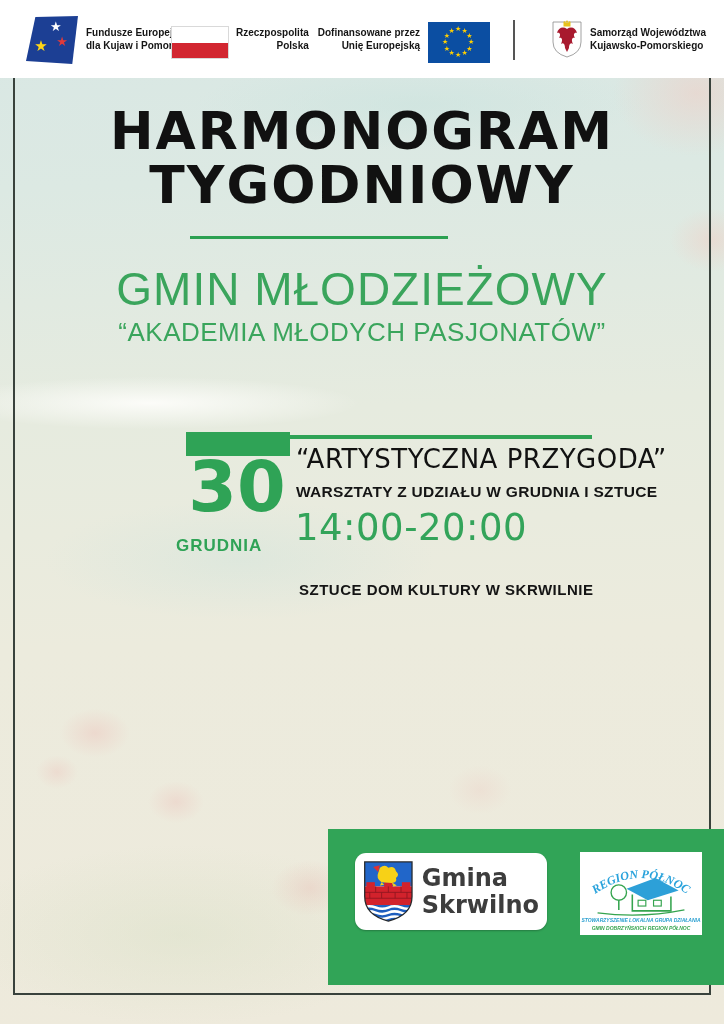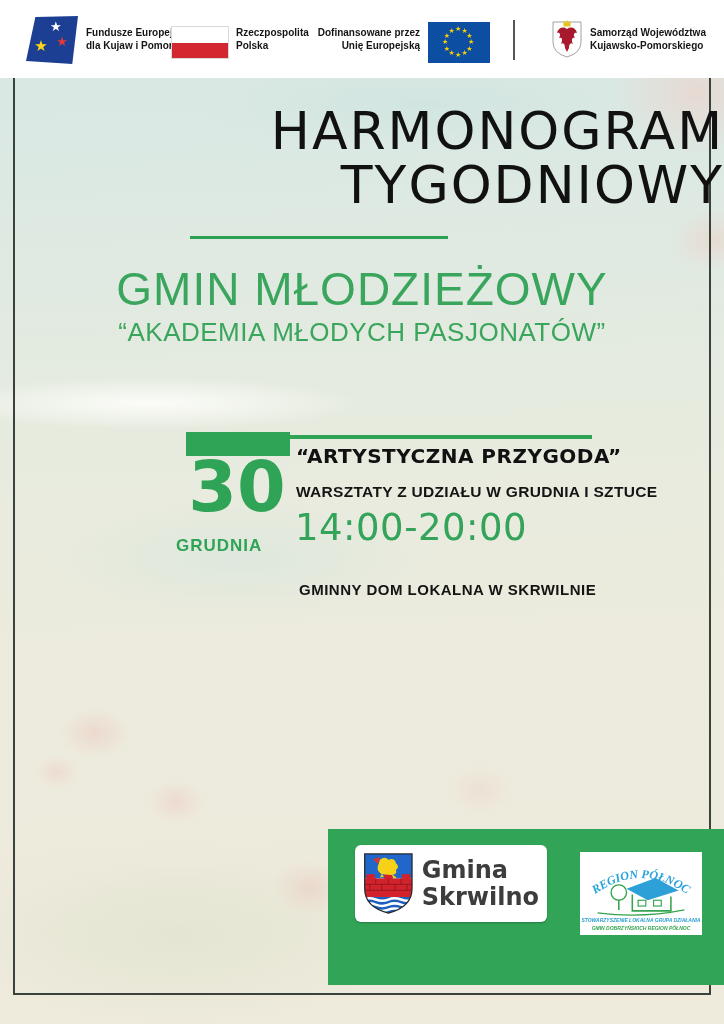--- a/index.html
+++ b/index.html
@@ -35,50 +35,50 @@
   .pl-flag .bot{height:50%;background:#d22630;}
   .eu-flag{position:absolute;left:428px;top:22px;width:62px;height:41px;background:#0b4ea2;}
   .eu-star{position:absolute;left:50%;top:50%;width:0;height:0;}
   .eu-star::before{content:"★";position:absolute;left:-4px;top:-5px;color:#ffcf00;font-size:7px;line-height:8px;
     transform:rotate(var(--a)) translateY(-13px) rotate(calc(-1 * var(--a)));display:block;}
   .euf-star::before{content:"★";}
   .hdr-divider{position:absolute;left:513px;top:20px;width:2px;height:40px;background:#555555;}
   .crest{position:absolute;left:552px;top:19px;}
 
   
-  .title{position:absolute;left:0;top:104px;width:724px;text-align:right;z-index:3;
-    font-family:"DejaVu Sans","Liberation Sans",sans-serif;font-weight:400;font-size:52px;
+  .title{position:absolute;left:0;top:104px;width:724px;text-align:center;z-index:3;
+    font-family:"DejaVu Sans","Liberation Sans",sans-serif;font-weight:700;font-size:52px;
     letter-spacing:2px;line-height:1.04;color:#111111;}
   .title-rule{position:absolute;left:190px;top:236px;width:258px;height:3px;background:#2ca152;z-index:3;}
   .club-name{position:absolute;left:0;top:262px;width:724px;text-align:center;z-index:3;
     font-size:46px;font-weight:400;letter-spacing:1px;color:#3aa55c;}
   .club-program{position:absolute;left:0;top:317px;width:724px;text-align:center;z-index:3;
     font-size:26px;font-weight:400;letter-spacing:.5px;color:#3aa55c;}
 
   
   .evt-rect{position:absolute;left:186px;top:432px;width:104px;height:24px;background:#2fa356;z-index:3;}
   .evt-line{position:absolute;left:288px;top:435px;width:304px;height:4px;background:#2fa356;z-index:3;}
   .evt-day{position:absolute;left:182px;top:452px;width:110px;text-align:center;z-index:3;
     font-family:"DejaVu Sans",sans-serif;font-weight:700;font-size:70px;line-height:1;color:#2fa356;}
   .evt-month{position:absolute;left:176px;top:536px;width:120px;z-index:3;
     font-weight:700;font-size:17px;letter-spacing:1px;color:#2fa356;}
   .evt-title{position:absolute;left:296px;top:444px;z-index:3;
-    font-family:"DejaVu Sans",sans-serif;font-weight:700;font-size:20px;letter-spacing:.5px;color:#111111;}
+    font-family:"DejaVu Sans",sans-serif;font-weight:400;font-size:26px;letter-spacing:.5px;color:#111111;}
   .evt-sub{position:absolute;left:296px;top:483px;z-index:3;
     font-weight:700;font-size:15.5px;letter-spacing:.3px;color:#141414;}
   .evt-detail{position:absolute;left:296px;top:502px;z-index:3;
     font-weight:700;font-size:13px;letter-spacing:.4px;color:#3aa85e;}
   .evt-time{position:absolute;left:295px;top:506px;z-index:3;
     font-family:"DejaVu Sans",sans-serif;font-weight:500;font-size:37px;letter-spacing:.5px;color:#33a45a;}
   .evt-loc{position:absolute;left:299px;top:581px;z-index:3;
     font-weight:700;font-size:15px;letter-spacing:.5px;color:#141414;}
 
   
   .band{position:absolute;left:328px;top:829px;width:396px;height:156px;background:#31a457;z-index:4;}
-  .gmina-card{position:absolute;left:27px;top:16px;width:192px;height:77px;background:#ffffff;border-radius:6px;
+  .gmina-card{position:absolute;left:27px;top:24px;width:192px;height:77px;background:#ffffff;border-radius:11px;
     display:flex;align-items:center;padding:0 8px;box-sizing:border-box;box-shadow:0 1px 2px rgba(0,0,0,.25);}
   .gmina-text{font-family:"DejaVu Sans",sans-serif;font-weight:700;font-size:24px;line-height:1.12;color:#3d3d3d;margin-left:8px;}
   .region-card{position:absolute;left:252px;top:23px;width:122px;height:83px;background:#ffffff;}
 
   
   .footnote{position:absolute;left:22px;top:926px;width:312px;z-index:3;
     font-family:"DejaVu Sans",sans-serif;font-size:12.5px;line-height:1.42;color:#1f1f1f;}
 </style>
 </head>
 <body>
@@ -95,21 +95,21 @@
     </div>
     <div class="hlabel" style="left:86px;top:26px;">
       <div>Fundusze Europejskie</div>
       <div>dla Kujaw i Pomorza</div>
     </div>
 
     <div class="pl-flag">
       <div class="top"></div>
         <div class="bot"></div>
     </div>
-    <div class="hlabel" style="left:236px;top:26px;">
+    <div class="hlabel" style="left:236px;top:26px;text-align:right;">
       <div>Rzeczpospolita</div>
       <div>Polska</div>
     </div>
 
     <div class="hlabel" style="left:316px;top:26px;width:104px;text-align:right;">
       <div>Dofinansowane przez</div>
       <div>Unię Europejską</div>
     </div>
     <div class="eu-flag">
       <span class="eu-star" style="--a:0deg"></span>
@@ -152,21 +152,21 @@
   <div class="club-name">GMIN MŁODZIEŻOWY</div>
   <div class="club-program">“AKADEMIA MŁODYCH PASJONATÓW”</div>
 
   <div class="evt-rect"></div>
   <div class="evt-line"></div>
   <div class="evt-day">30</div>
   <div class="evt-month">GRUDNIA</div>
   <div class="evt-title">“ARTYSTYCZNA PRZYGODA”</div>
   <div class="evt-sub">WARSZTATY Z UDZIAŁU W GRUDNIA I SZTUCE</div>
   <div class="evt-time">14:00-20:00</div>
-  <div class="evt-loc">GMINNY DOM LOKALNA W SKRWILNIE</div>
+  <div class="evt-loc">SZTUCE DOM KULTURY W SKRWILNIE</div>
 
   <div class="band">
 
     <div class="gmina-card">
       <svg width="56" height="67" viewBox="0 0 60 72">
         <defs>
             <clipPath id="sh">
               <path d="M2 1 H58 V42 Q58 64 30 71 Q2 64 2 42 Z"></path>
             </clipPath>
           </defs>

